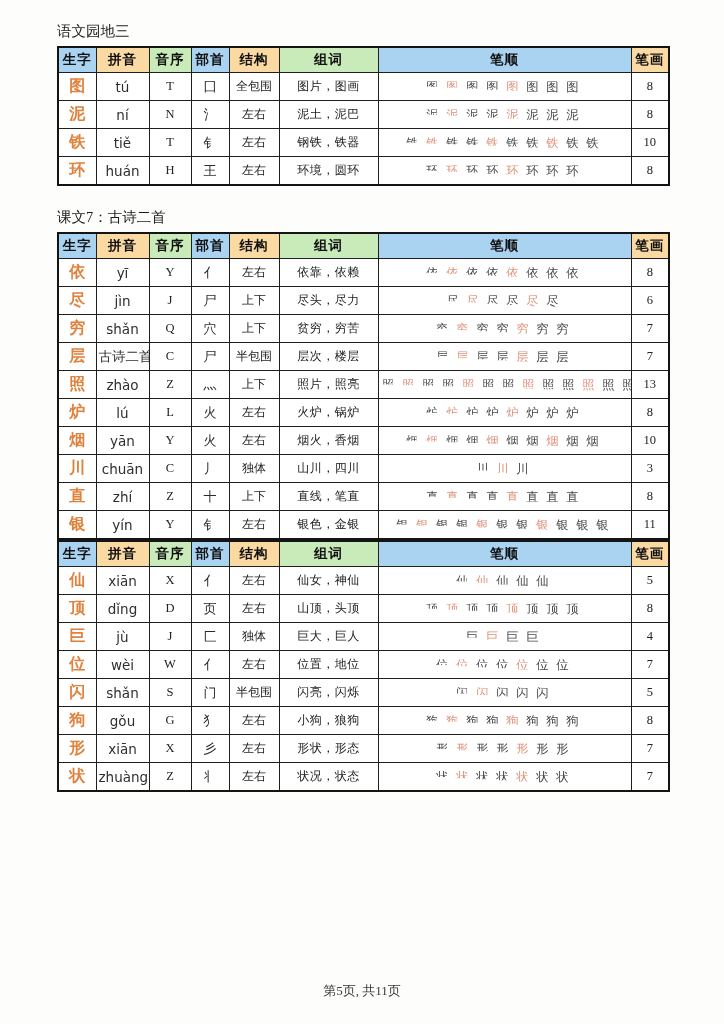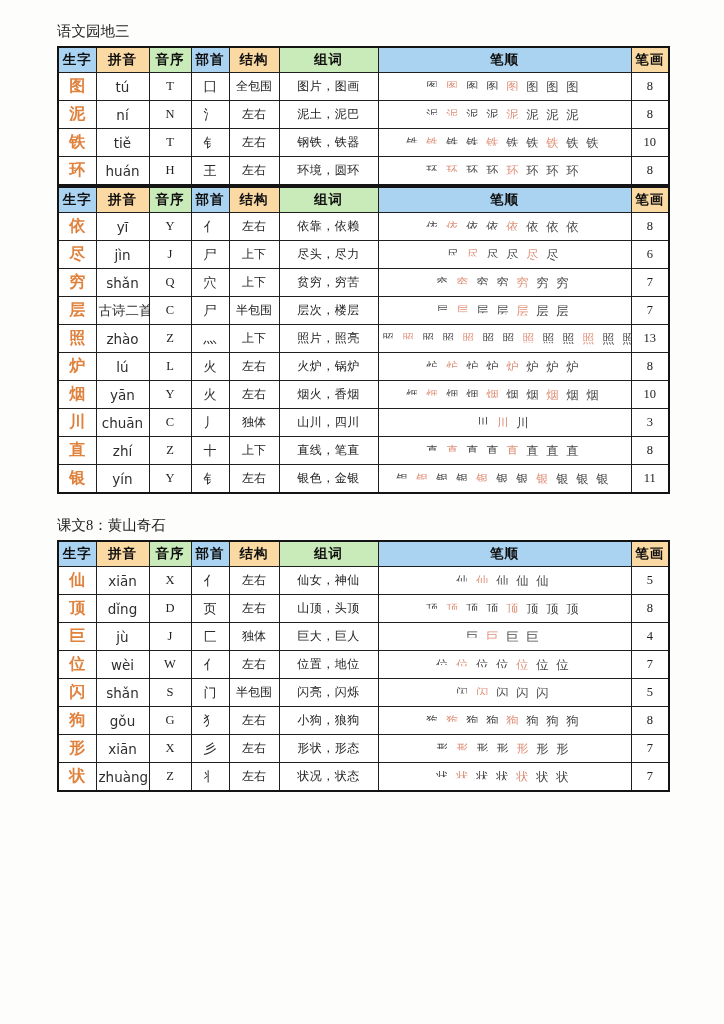--- a/index.html
+++ b/index.html
@@ -124,20 +124,21 @@
     <td class="c-struct">左右</td>
     <td class="c-words">环境，圆环</td>
     <td class="c-order"><span class="stroke-step" style="clip-path: inset(0px 19% 51% 0px); color: rgb(71, 71, 71);">环</span><span class="stroke-step" style="clip-path: inset(0px 17% 44% 0px); color: rgb(224, 145, 121);">环</span><span class="stroke-step" style="clip-path: inset(0px 14% 36% 0px); color: rgb(71, 71, 71);">环</span><span class="stroke-step" style="clip-path: inset(0px 11% 29% 0px); color: rgb(71, 71, 71);">环</span><span class="stroke-step" style="clip-path: inset(0px 8% 22% 0px); color: rgb(224, 145, 121);">环</span><span class="stroke-step" style="clip-path: inset(0px 6% 15% 0px); color: rgb(71, 71, 71);">环</span><span class="stroke-step" style="clip-path: inset(0px 3% 7% 0px); color: rgb(71, 71, 71);">环</span><span class="stroke-step" style="clip-path: inset(0px 0% 0% 0px); color: rgb(71, 71, 71);">环</span></td>
     <td class="c-count">8</td>
   </tr>
 </tbody>
     </table>
   </section>
 
   <section class="lesson">
+    <div class="lesson-title">课文7：古诗二首</div>
     <table class="chart">
       <colgroup>
         <col style="width:38px">
             <col style="width:53px">
             <col style="width:42px">
             <col style="width:38px">
         <col style="width:50px">
             <col style="width:99px">
             <col style="width:253px">
             <col style="width:38px">
@@ -262,21 +263,20 @@
     <td class="c-struct">左右</td>
     <td class="c-words">银色，金银</td>
     <td class="c-order"><span class="stroke-step" style="clip-path: inset(0px 20% 53% 0px); color: rgb(71, 71, 71);">银</span><span class="stroke-step" style="clip-path: inset(0px 18% 47% 0px); color: rgb(224, 145, 121);">银</span><span class="stroke-step" style="clip-path: inset(0px 16% 42% 0px); color: rgb(71, 71, 71);">银</span><span class="stroke-step" style="clip-path: inset(0px 14% 37% 0px); color: rgb(71, 71, 71);">银</span><span class="stroke-step" style="clip-path: inset(0px 12% 32% 0px); color: rgb(224, 145, 121);">银</span><span class="stroke-step" style="clip-path: inset(0px 10% 26% 0px); color: rgb(71, 71, 71);">银</span><span class="stroke-step" style="clip-path: inset(0px 8% 21% 0px); color: rgb(71, 71, 71);">银</span><span class="stroke-step" style="clip-path: inset(0px 6% 16% 0px); color: rgb(224, 145, 121);">银</span><span class="stroke-step" style="clip-path: inset(0px 4% 11% 0px); color: rgb(71, 71, 71);">银</span><span class="stroke-step" style="clip-path: inset(0px 2% 5% 0px); color: rgb(71, 71, 71);">银</span><span class="stroke-step" style="clip-path: inset(0px 0% 0% 0px); color: rgb(71, 71, 71);">银</span></td>
     <td class="c-count">11</td>
   </tr>
 </tbody>
     </table>
   </section>
 
   <section class="lesson">
-    <div class="lesson-title">课文8：黄山奇石</div>
     <table class="chart">
       <colgroup>
         <col style="width:38px">
             <col style="width:53px">
             <col style="width:42px">
             <col style="width:38px">
         <col style="width:50px">
             <col style="width:99px">
             <col style="width:253px">
             <col style="width:38px">
@@ -378,13 +378,14 @@
     <td class="c-radical">丬</td>
     <td class="c-struct">左右</td>
     <td class="c-words">状况，状态</td>
     <td class="c-order"><span class="stroke-step" style="clip-path: inset(0px 19% 50% 0px); color: rgb(71, 71, 71);">状</span><span class="stroke-step" style="clip-path: inset(0px 16% 41% 0px); color: rgb(224, 145, 121);">状</span><span class="stroke-step" style="clip-path: inset(0px 13% 33% 0px); color: rgb(71, 71, 71);">状</span><span class="stroke-step" style="clip-path: inset(0px 9% 25% 0px); color: rgb(71, 71, 71);">状</span><span class="stroke-step" style="clip-path: inset(0px 6% 17% 0px); color: rgb(224, 145, 121);">状</span><span class="stroke-step" style="clip-path: inset(0px 3% 8% 0px); color: rgb(71, 71, 71);">状</span><span class="stroke-step" style="clip-path: inset(0px 0% 0% 0px); color: rgb(71, 71, 71);">状</span></td>
     <td class="c-count">7</td>
   </tr>
 </tbody>
     </table>
   </section>
 </div>
+  <div class="footer">第5页, 共11页</div>
 </div>
 
 </body></html>

